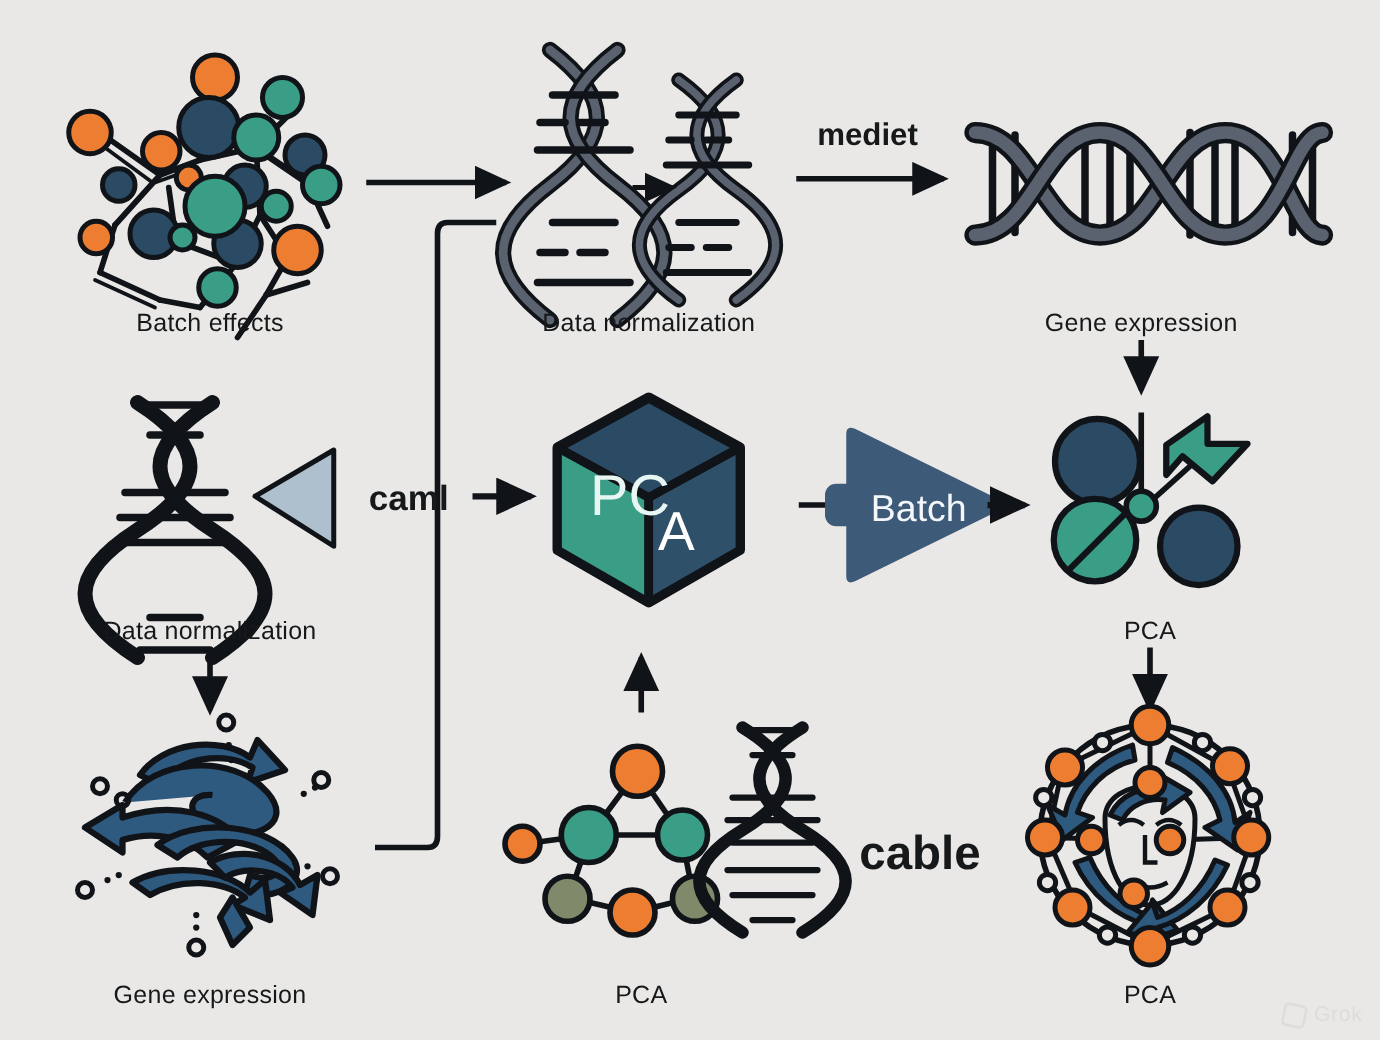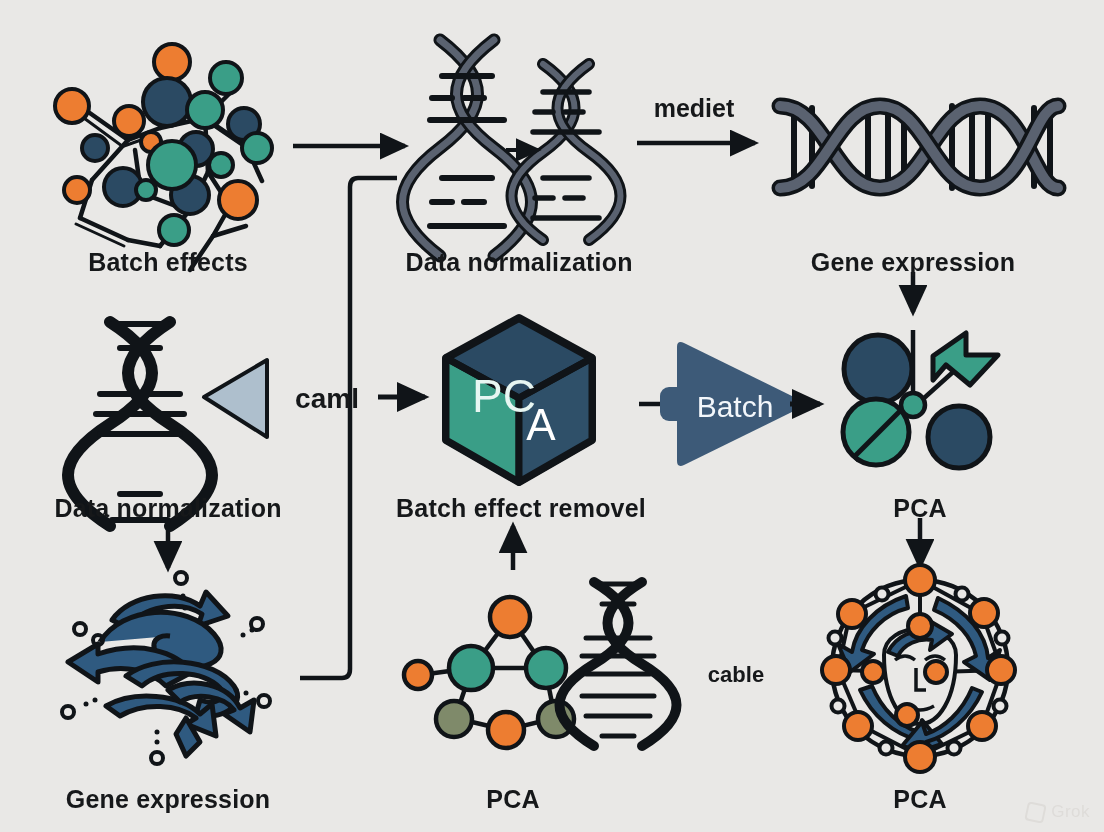--- a/index.html
+++ b/index.html
@@ -8,25 +8,25 @@
     background:#e9e8e6;
     font-family:"Liberation Sans","DejaVu Sans",sans-serif;
     overflow:hidden;
     position:relative;
   }
   #stage{position:relative;width:1104px;height:832px;}
   svg#canvas{position:absolute;left:0;top:0;width:1104px;height:832px;}
   .lbl{
     position:absolute;
     color:#16181a;
-    font-size:25px;
+    font-size:20px;
     letter-spacing:.2px;
     white-space:nowrap;
     transform:translateX(-50%);
-    font-weight:700;
+    font-weight:400;
   }
   .edge-lbl{
     position:absolute;
     color:#16181a;
     font-size:25px;
     white-space:nowrap;
     transform:translateX(-50%);
     font-weight:bold;
   }
   .wm{
@@ -336,28 +336,27 @@
       <circle cx="886" cy="748" r="6.5" fill="#e9e8e6"></circle>
       <circle cx="954" cy="748" r="6.5" fill="#e9e8e6"></circle>
     </g>
   </g>
 </svg>
 
 <div class="lbl" style="left:168px;top:248px">Batch effects</div>
 <div class="lbl" style="left:519px;top:248px">Data normalization</div>
 <div class="lbl" style="left:913px;top:248px">Gene expression</div>
 <div class="lbl" style="left:168px;top:494px">Data normalization</div>
-<div class="lbl" style="left:521px;top:494px">Batch effect removel</div>
 <div class="lbl" style="left:920px;top:494px">PCA</div>
 <div class="lbl" style="left:168px;top:785px">Gene expression</div>
 <div class="lbl" style="left:513px;top:785px">PCA</div>
 <div class="lbl" style="left:920px;top:785px">PCA</div>
 
 <div class="edge-lbl" style="left:694px;top:94px">mediet</div>
 <div class="edge-lbl" style="left:327px;top:383px;font-size:28px">caml</div>
-<div class="edge-lbl" style="left:736px;top:662px;font-size:22px">cable</div>
+<div class="edge-lbl" style="left:736px;top:662px;font-size:38px">cable</div>
 
 <div class="wm">
   <span class="ring"></span>
   <span>Grok</span>
 </div>
 
 </div>
 
 </body></html>

